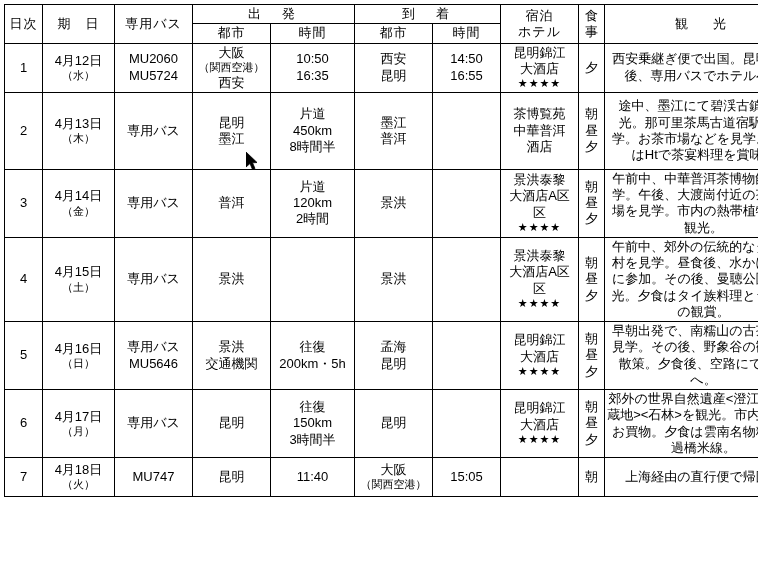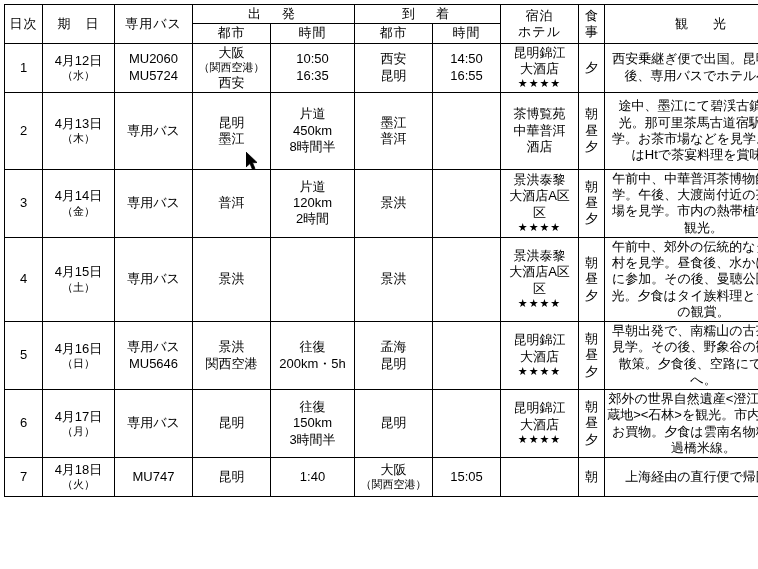--- a/index.html
+++ b/index.html
@@ -320,21 +320,21 @@
           </td>
           <td>
             <div class="cell-lines">
               <span>専用バス</span>
               <span>MU5646</span>
             </div>
           </td>
           <td>
             <div class="cell-lines">
               <span>景洪</span>
-              <span>関西空港</span>
+              <span>交通機関</span>
             </div>
           </td>
           <td>
             <div class="cell-lines">
               <span>往復</span>
               <span>200km・5h</span>
             </div>
           </td>
           <td>
             <div class="cell-lines">
@@ -415,21 +415,21 @@
               <span>MU747</span>
             </div>
           </td>
           <td>
             <div class="cell-lines">
               <span>昆明</span>
             </div>
           </td>
           <td>
             <div class="cell-lines">
-              <span>1:40</span>
+              <span>11:40</span>
             </div>
           </td>
           <td>
             <div class="cell-lines">
               <span>大阪</span>
               <span class="sub">（関西空港）</span>
             </div>
           </td>
           <td>
             <div class="cell-lines">

